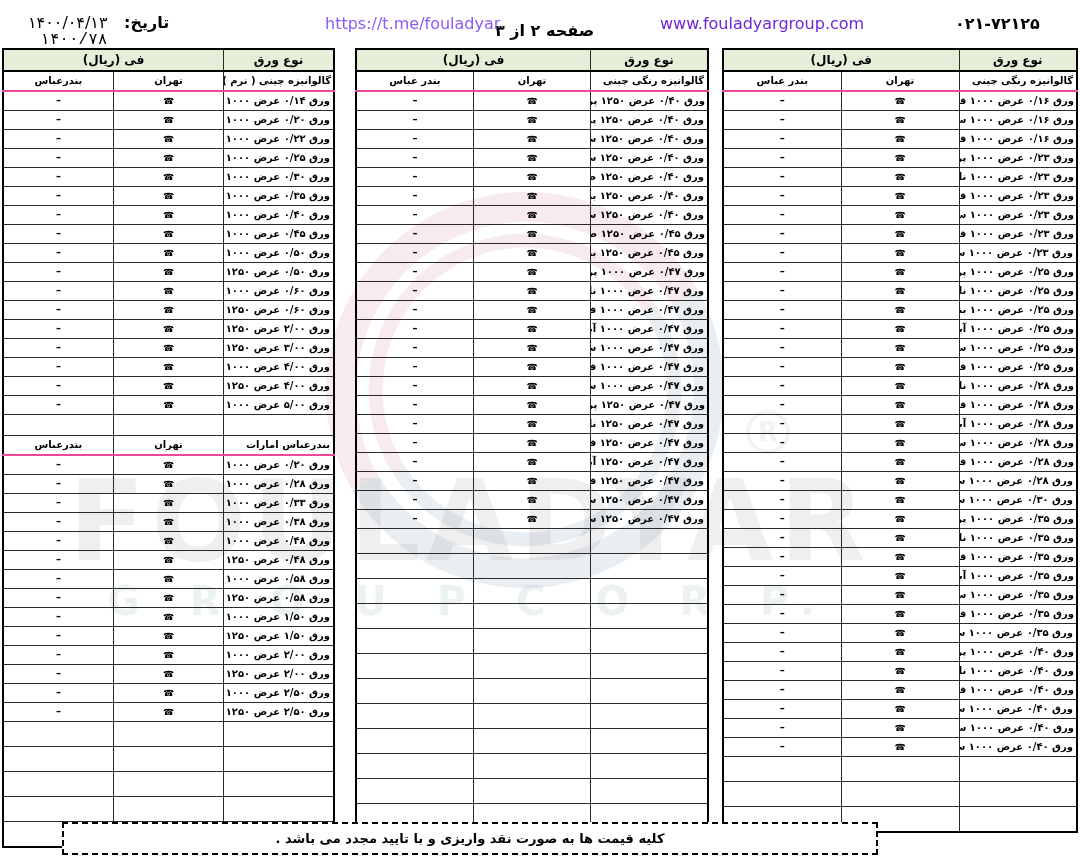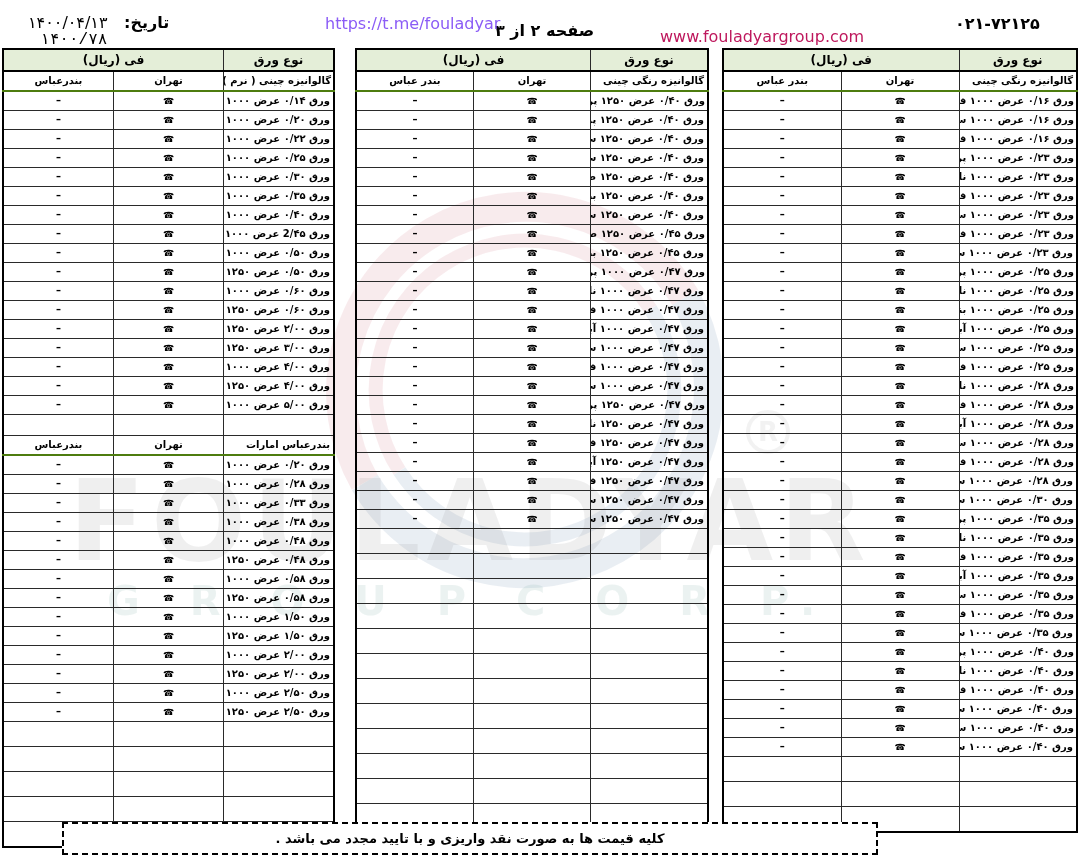--- a/index.html
+++ b/index.html
@@ -3,21 +3,21 @@
 <meta charset="utf-8">
 <style>
   html,body{margin:0;padding:0;}
   body{
     width:1080px;height:857px;position:relative;background:#ffffff;
     font-family:"DejaVu Sans","Liberation Sans",sans-serif;color:#000;overflow:hidden;
   }
   
   .tophdr span{position:absolute;font-size:16px;white-space:nowrap;}
   .phone{left:955px;top:14px;direction:ltr;font-weight:bold;font-size:12.5px;}
-  .website{left:660px;top:27px;color:#be185d;direction:ltr;}
+  .website{left:660px;top:14px;color:#6d28d9;direction:ltr;}
   .pageind{left:495px;top:21px;font-weight:bold;direction:rtl;font-size:13px;}
   .telegram{left:325px;top:14px;color:#8b5cf6;direction:ltr;}
   .datelabel{left:124px;top:13px;direction:rtl;font-weight:bold;font-size:12.5px;}
   .date1{left:28px;top:13px;direction:rtl;}
   .date2{left:40px;top:29px;direction:rtl;font-family:Liberation Mono, monospace;}
   
   .watermark{position:absolute;left:0;top:0;width:1080px;height:857px;pointer-events:none;z-index:0;}
   
   .tcol{position:absolute;top:48px;z-index:1;}
   .tcol-0{left:722px;width:356px;}
@@ -27,21 +27,21 @@
   table.price-table td{
     border:1px solid #2a2a2a;height:18px;padding:0 3px;font-weight:bold;font-size:10px;
     background:transparent;overflow:hidden;white-space:nowrap;line-height:1;
   }
   td.c-type{text-align:right;}
   td.c-teh{width:64px;text-align:center;border-left:2px solid #000;border-right:2px solid #000;}
   td.c-ban{width:76px;text-align:center;}
   tr.hdr1 td{height:20px;text-align:center;background:#e4eed8;font-size:12px;border-bottom:2px solid #000;}
   td.sec-title{background:#dcead0;font-size:13.5px;text-align:right;height:21px;}
   td.city{font-size:12.5px;text-align:center;background:#fff;}
-  tr.sec-hdr td{border-bottom:2px solid #4d7c0f;}
+  tr.sec-hdr td{border-bottom:2px solid #ec4899;}
   tr.empty td{height:24px;}
   tr.spacer td{height:20px;}
   .call-sym{font-size:9px;}
   .dash-sym{font-size:10px;}
   
   .note-box{
     position:absolute;left:62px;top:822px;width:812px;height:29px;z-index:1;
     border:2px dashed #000;display:flex;align-items:center;justify-content:center;
     direction:rtl;font-weight:bold;font-size:13px;background:#fff;
   }
@@ -517,21 +517,21 @@
           <td class="c-type">ورق ۰/۳۵ عرض ۱۰۰۰</td>
           <td class="c-teh"><span class="call-sym">☎</span></td>
           <td class="c-ban"><span class="dash-sym">–</span></td>
         </tr>
         <tr>
           <td class="c-type">ورق ۰/۴۰ عرض ۱۰۰۰</td>
           <td class="c-teh"><span class="call-sym">☎</span></td>
           <td class="c-ban"><span class="dash-sym">–</span></td>
         </tr>
         <tr>
-          <td class="c-type">ورق 2/۴۵ عرض ۱۰۰۰</td>
+          <td class="c-type">ورق ۰/۴۵ عرض ۱۰۰۰</td>
           <td class="c-teh"><span class="call-sym">☎</span></td>
           <td class="c-ban"><span class="dash-sym">–</span></td>
         </tr>
         <tr>
           <td class="c-type">ورق ۰/۵۰ عرض ۱۰۰۰</td>
           <td class="c-teh"><span class="call-sym">☎</span></td>
           <td class="c-ban"><span class="dash-sym">–</span></td>
         </tr>
         <tr>
           <td class="c-type">ورق ۰/۵۰ عرض ۱۲۵۰</td>

